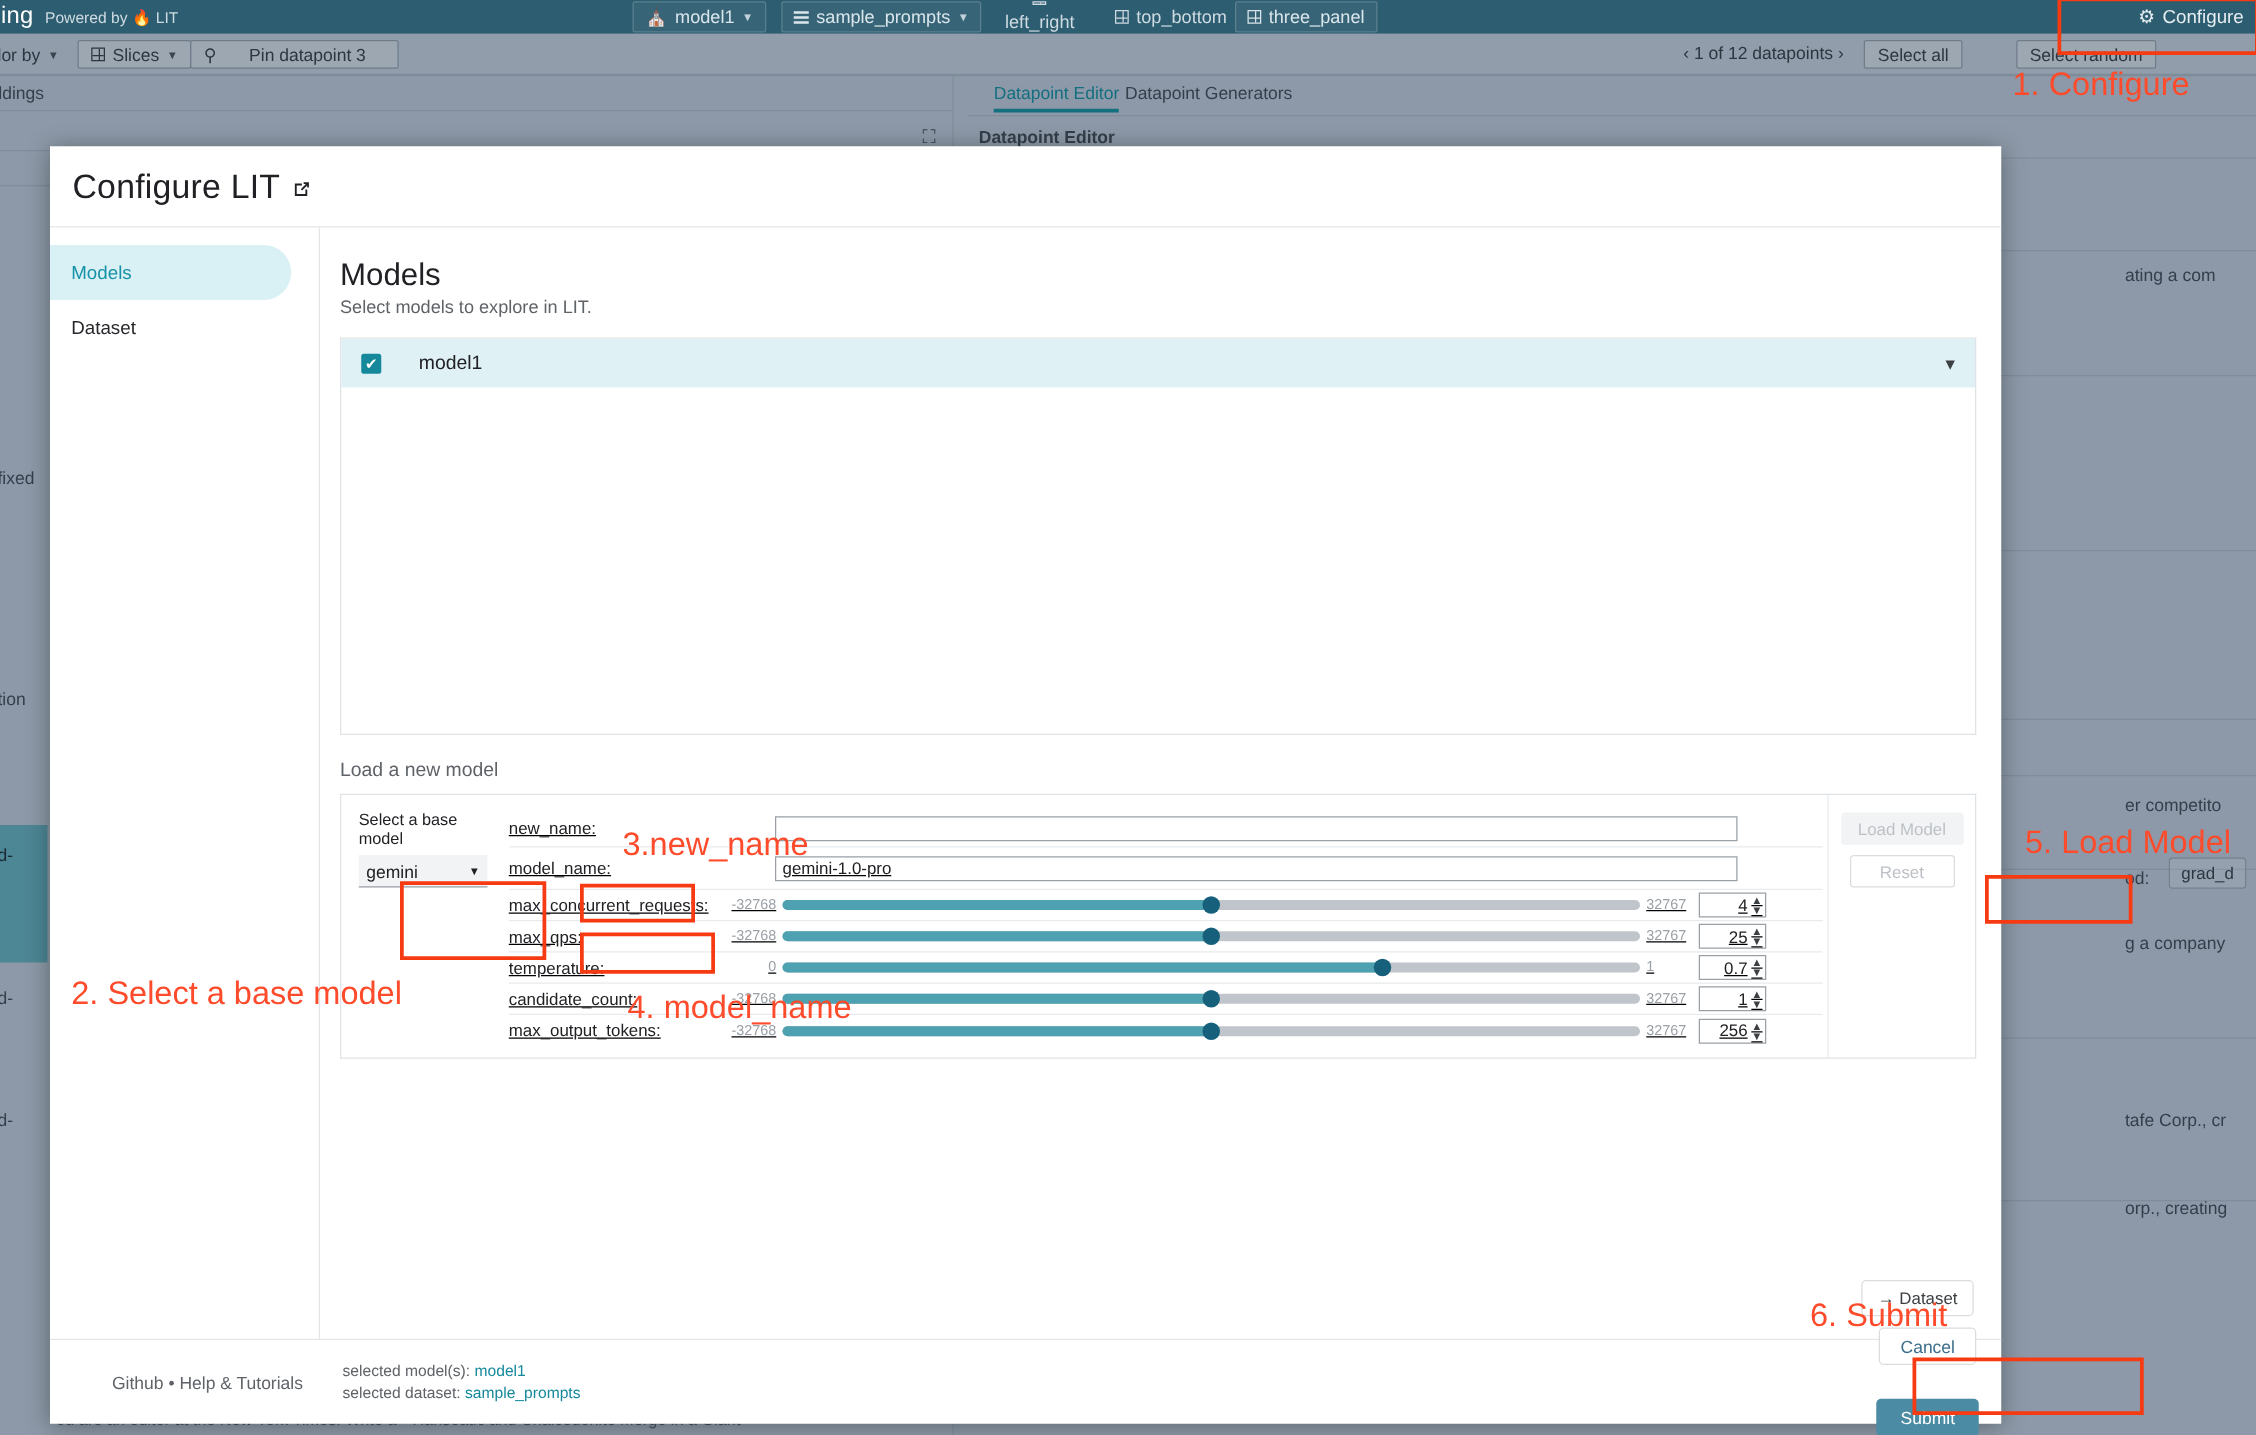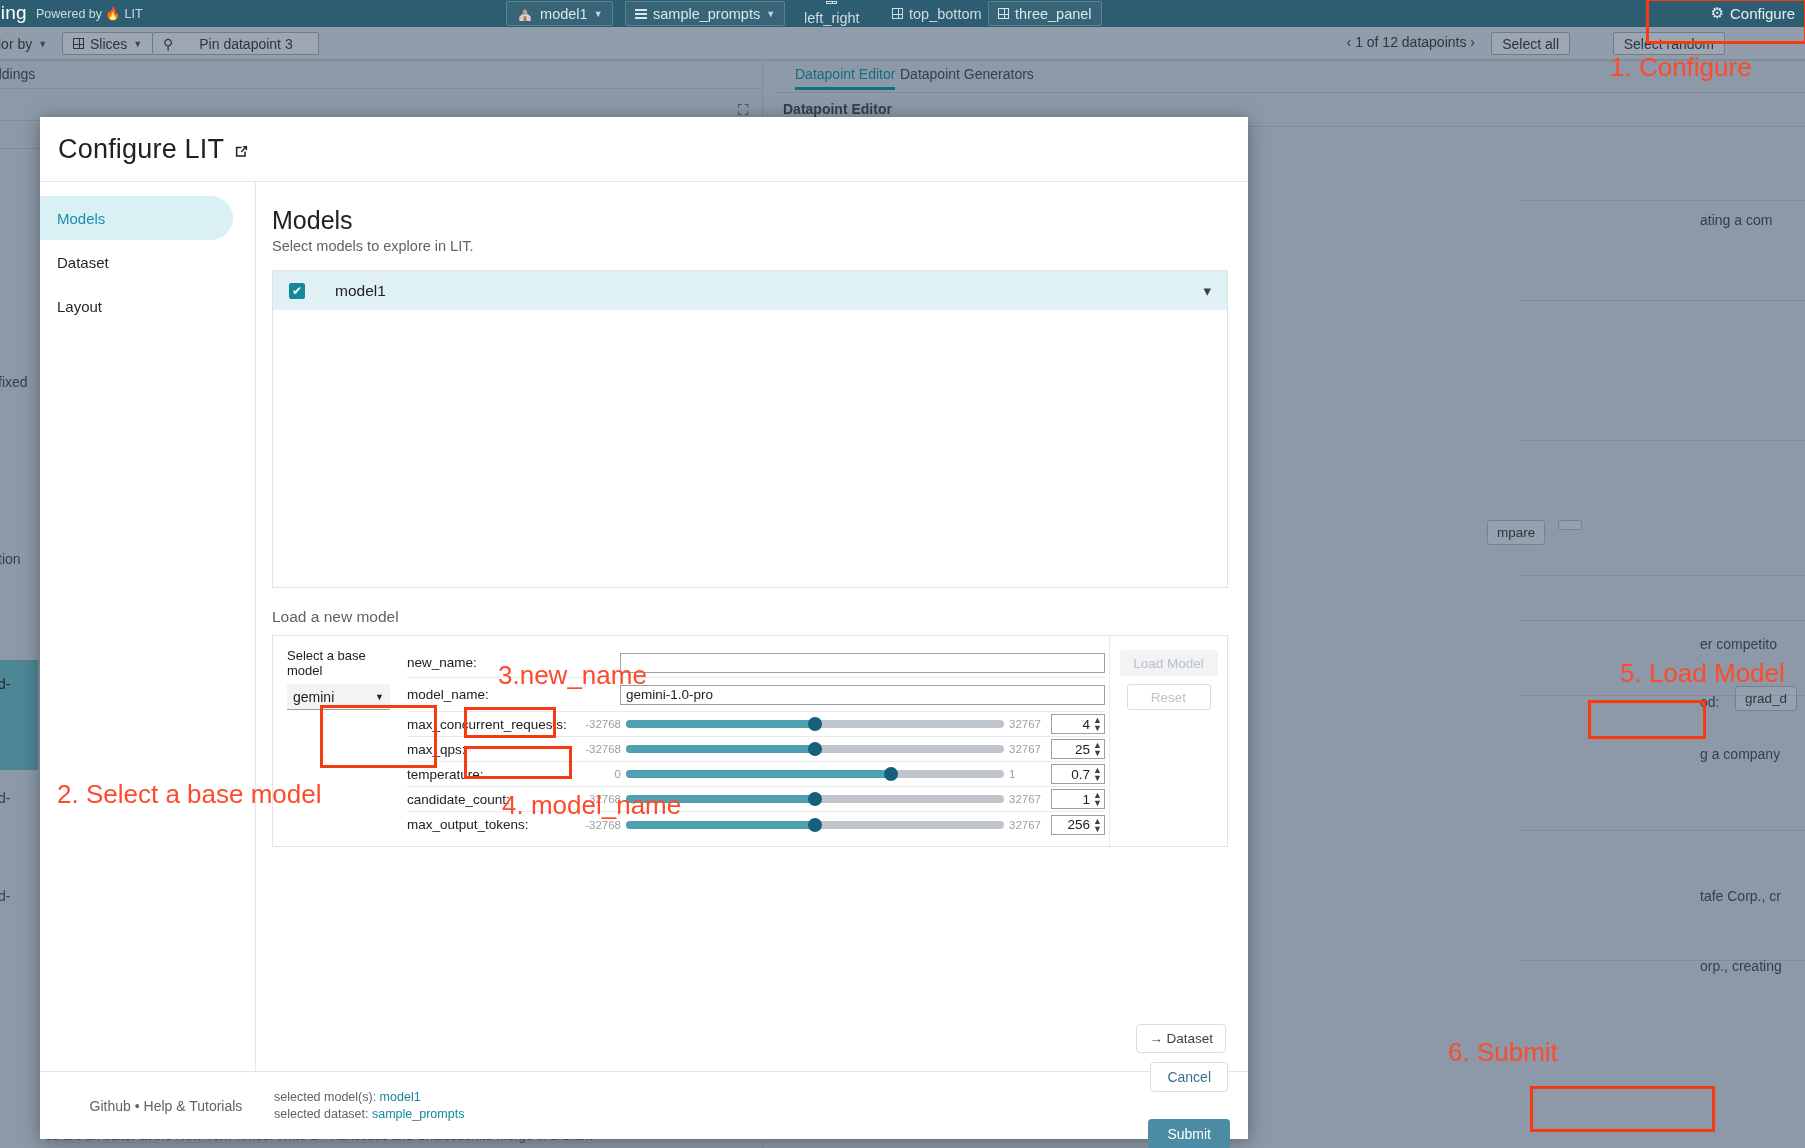--- a/index.html
+++ b/index.html
@@ -54,21 +54,21 @@
   .bg-text{position:absolute; color:#333f4b; font-size:14px; white-space:nowrap;}
   .bg-tab{position:absolute; font-size:14px;}
   .bg-tab.active{color:#136f80; border-bottom:3px solid #14707f; padding-bottom:5px;}
   .bg-btn{position:absolute; border:1px solid #74818f; border-radius:3px; font-size:13.5px;
      color:#2b3640; padding:4px 9px; background:rgba(255,255,255,.08); white-space:nowrap;}
   .bg-highlight-row{position:absolute; background:#4d8695;}
 
   
   .overlay { position:absolute; inset:0; background:rgba(0,0,0,0); }
   .modal {
-    position:absolute; left:40px; top:117px; width:1208px; height:1022px;
+    position:absolute; left:40px; top:117px; width:1561px; height:1022px;
     background:#fff; box-shadow:0 2px 18px rgba(0,0,0,.35);
     display:flex; flex-direction:column;
   }
   .modal-header{height:65px; display:flex; align-items:center; padding:0 18px;
      border-bottom:1px solid #e3e6e8;}
   .modal-title{font-size:27px; color:#202124; font-weight:400; letter-spacing:.2px;}
   .ext-icon{margin-left:10px; display:inline-block; width:15px;height:15px; position:relative; top:2px;}
   .modal-body{flex:1; display:flex; min-height:0;}
   .modal-nav{width:216px; border-right:1px solid #e3e6e8; padding-top:14px;}
   .nav-item{height:44px; display:flex; align-items:center; padding-left:17px; font-size:15px;
@@ -86,21 +86,21 @@
   .chev{margin-left:auto;font-size:15px;color:#3c4043;}
 
   .load-label{margin-top:20px; font-size:15.5px; color:#5f6368;}
   .load-box{margin-top:9px; border:1px solid #e0e3e5; height:212px; display:flex; position:relative;}
   .base-col{width:120px; padding:12px 0 0 14px;}
   .base-col-label{font-size:13px;color:#202124;}
   .base-select{margin-top:6px; width:103px; height:26px; border:none; border-bottom:1px solid #9aa0a6;
      background:#f1f3f4; font-size:14px; color:#202124; padding:0 6px;
      display:flex; align-items:center; justify-content:space-between; font-family:"Liberation Sans",sans-serif;}
   .fields{flex:1; padding:12px 4px 0 14px; position:relative;}
-  .f-row{display:flex; align-items:center; height:25px; margin-bottom:0; border-bottom:1px solid #e8eaed;}
+  .f-row{display:flex; align-items:center; height:25px; margin-bottom:0; border-bottom:1px solid #e8eaed;text-decoration:underline;}
   .f-row.nb{border-bottom:none;}
   .f-label{width:176px; font-size:13.5px; color:#202124;}
   .f-text{flex:1; height:20px; border:1px solid #9aa0a6; background:#fff; font-size:13.5px;
      color:#202124; padding:0 5px; display:flex; align-items:center; max-width:770px;margin-left:37px;}
   .f-slider-wrap{flex:1; display:flex; align-items:center; gap:5px; max-width:770px;}
   .minlab{font-size:11.5px; color:#9aa0a6; width:38px; text-align:right;}
   .maxlab{font-size:11.5px; color:#9aa0a6; width:36px; text-align:left;}
   .track{flex:1; height:8px; background:#bfc5ca; border-radius:4px; position:relative;}
   .fill{position:absolute; left:0; top:0; bottom:0; background:#4da1b0; border-radius:4px;}
   .knob{position:absolute; top:-3px; width:14px; height:14px; border-radius:50%; background:#16607c; transform:translateX(-7px);}
@@ -263,23 +263,20 @@
 
     <div class="modal-body">
 
       <div class="modal-nav">
         <div class="nav-item active">
           <span>Models</span>
         </div>
         <div class="nav-item">
           <span>Dataset</span>
         </div>
-        <div class="nav-item">
-          <span>Layout</span>
-        </div>
       </div>
 
       <div class="modal-main">
         <div class="sec-title">Models</div>
         <div class="sec-sub">Select models to explore in LIT.</div>
 
         <div class="models-box">
           <div class="model-row">
             <span class="cb">
               <span>✔</span>

